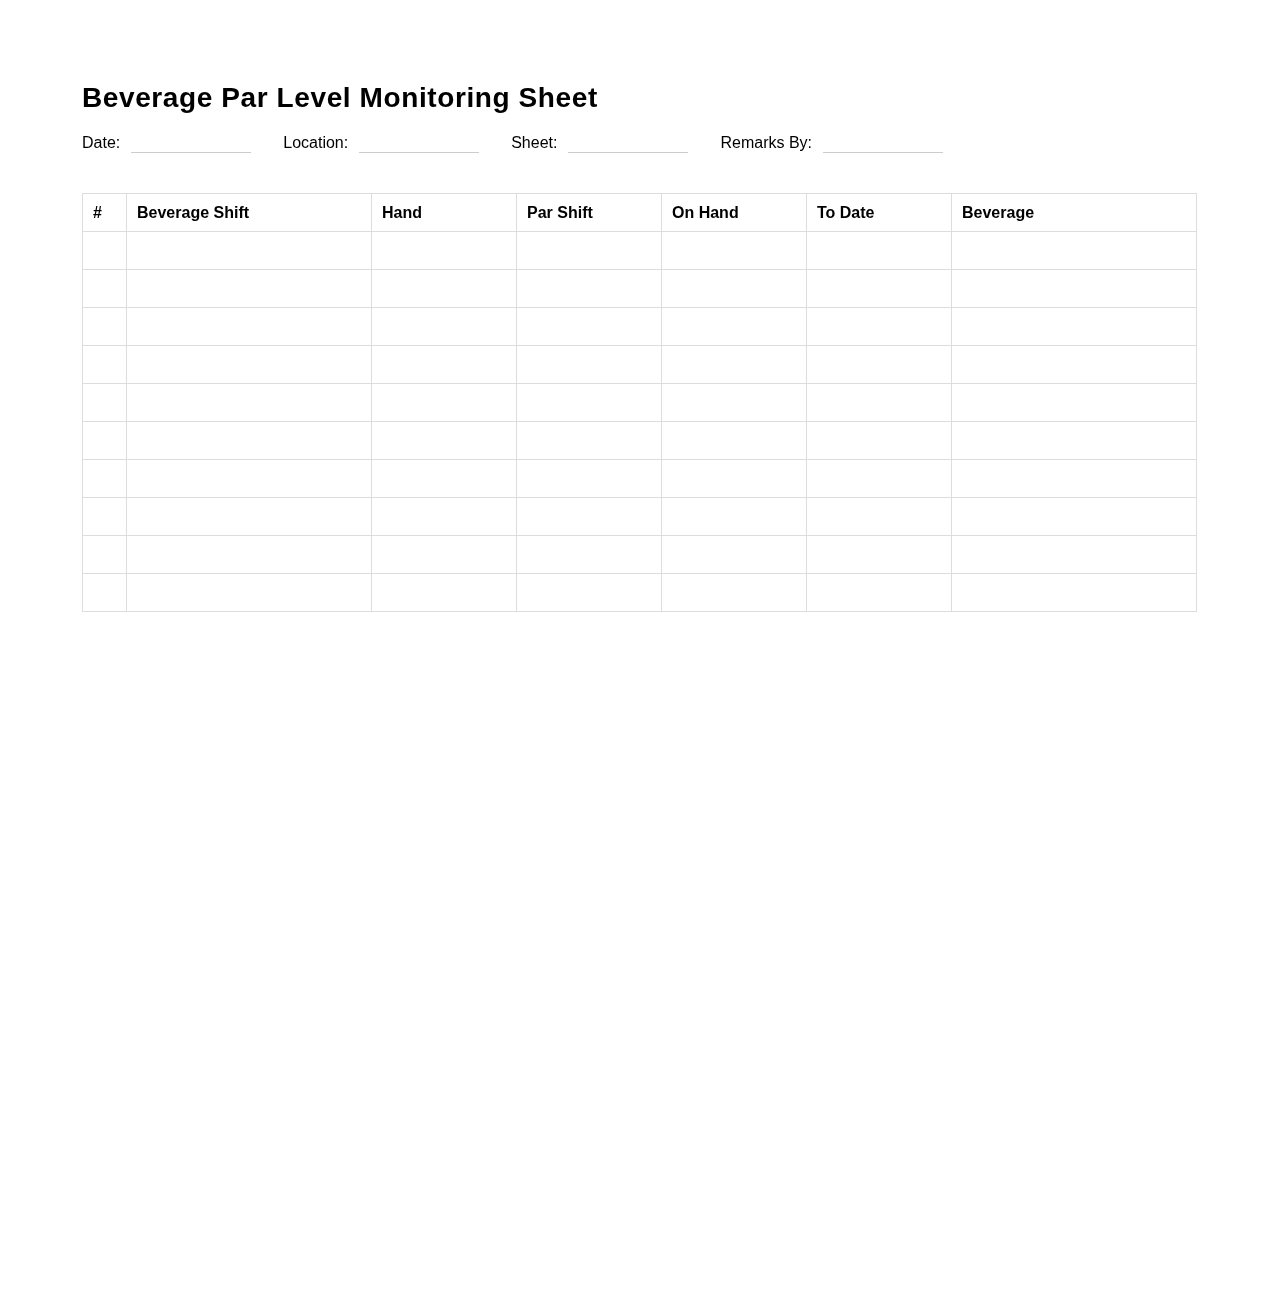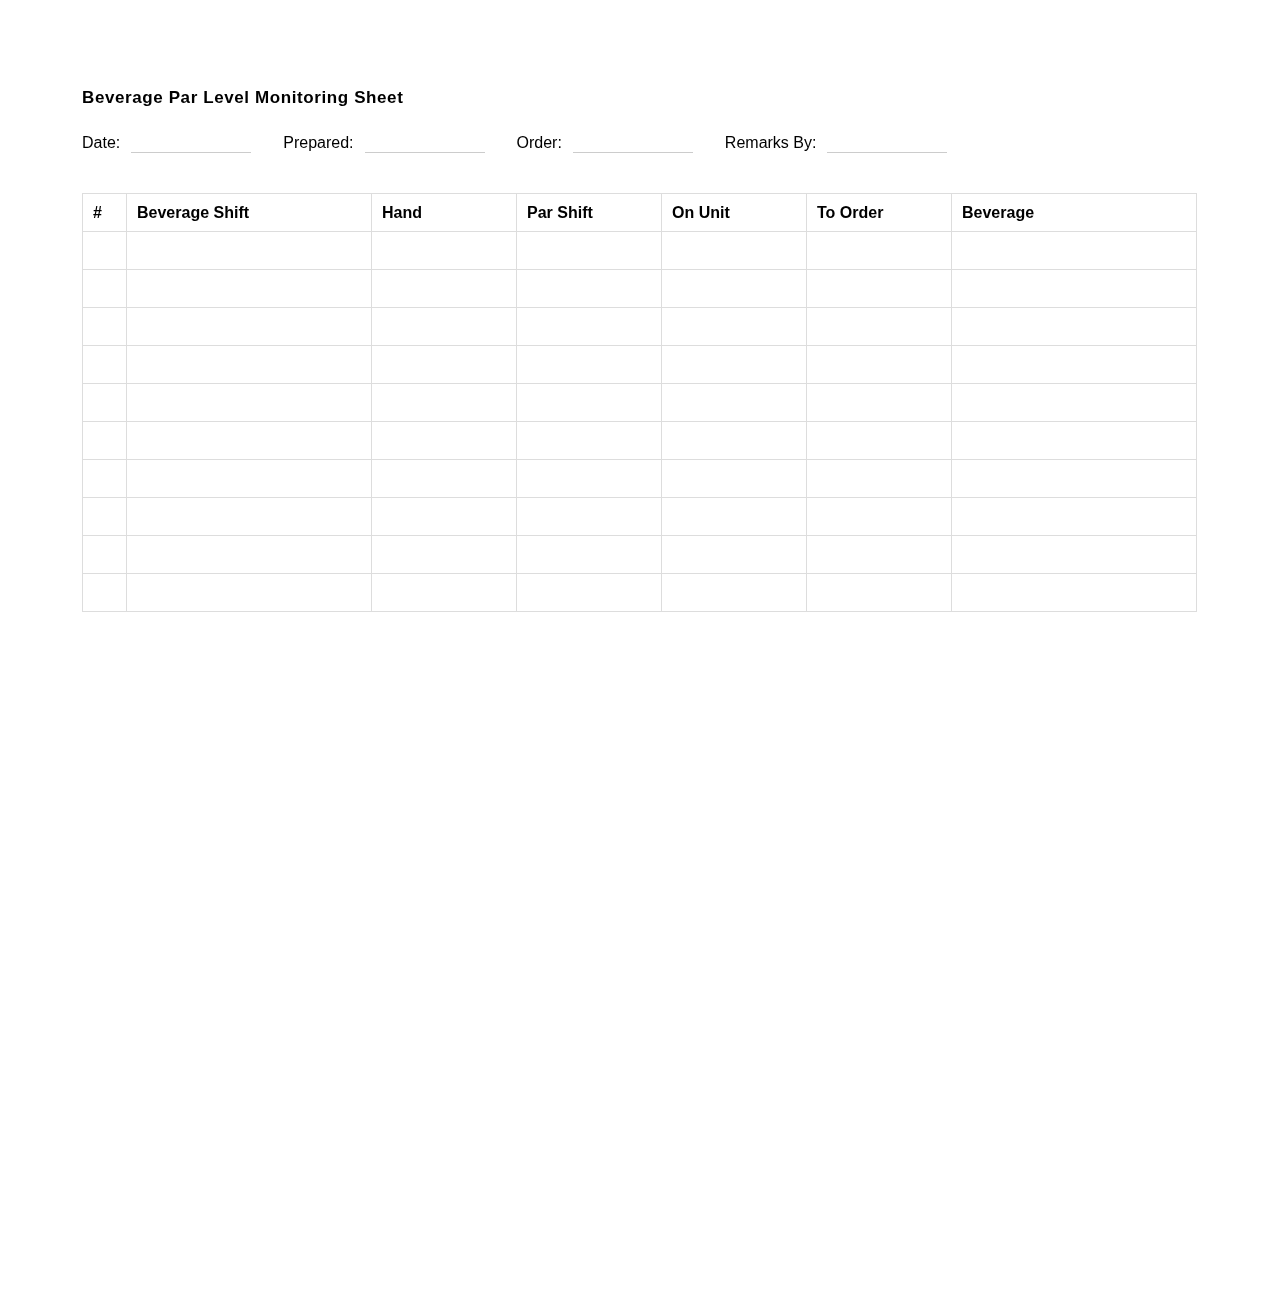--- a/index.html
+++ b/index.html
@@ -1,41 +1,41 @@
 <!DOCTYPE html>
 <html><head>
   <meta charset="utf-8">
   <style>
     html, body { margin: 0; padding: 0; background: #ffffff; }
     body { width: 1278px; height: 1300px; position: relative; font-family: "Liberation Sans", sans-serif; color: #000; }
-    .title { position: absolute; left: 82px; top: 82px; margin: 0; font-size: 17px; font-weight: bold; letter-spacing: 0.6px; line-height: 32px; }
+    .title { position: absolute; left: 82px; top: 82px; margin: 0; font-size: 28px; font-weight: bold; letter-spacing: 0.6px; line-height: 32px; }
     .meta { position: absolute; left: 82px; top: 133px; display: flex; align-items: flex-end; font-size: 16px; }
     .meta-field { display: flex; align-items: flex-end; margin-right: 32px; }
     .meta-label { line-height: 20px; }
     .meta-line { display: inline-block; width: 120px; border-bottom: 1px solid #cccccc; margin-left: 11px; height: 19px; }
     table.sheet { position: absolute; left: 82px; top: 193px; border-collapse: collapse; width: 1114px; table-layout: fixed; }
     table.sheet th, table.sheet td { border: 1px solid #dddddd; height: 37px; padding: 0 10px; text-align: left; font-size: 16px; }
     table.sheet th { font-weight: bold; }
   </style>
 </head>
 <body>
 
 <h1 class="title">Beverage Par Level Monitoring Sheet</h1>
 
 <div class="meta">
   <div class="meta-field">
     <span class="meta-label">Date:</span>
     <span class="meta-line"></span>
   </div>
   <div class="meta-field">
-    <span class="meta-label">Prepared:</span>
+    <span class="meta-label">Location:</span>
     <span class="meta-line"></span>
   </div>
   <div class="meta-field">
-    <span class="meta-label">Order:</span>
+    <span class="meta-label">Sheet:</span>
     <span class="meta-line"></span>
   </div>
   <div class="meta-field">
     <span class="meta-label">Remarks By:</span>
     <span class="meta-line"></span>
   </div>
 </div>
 
 <table class="sheet">
   <colgroup>
@@ -46,22 +46,22 @@
       <col style="width:145px">
       <col style="width:145px">
       <col style="width:245px">
   </colgroup>
   <thead>
     <tr>
       <th>#</th>
       <th>Beverage Shift</th>
       <th>Hand</th>
       <th>Par Shift</th>
-      <th>On Unit</th>
-      <th>To Order</th>
+      <th>On Hand</th>
+      <th>To Date</th>
       <th>Beverage</th>
     </tr>
   </thead>
   <tbody id="table-body">
       <tr>
         <td></td>
         <td></td>
         <td></td>
         <td></td>
         <td></td>

